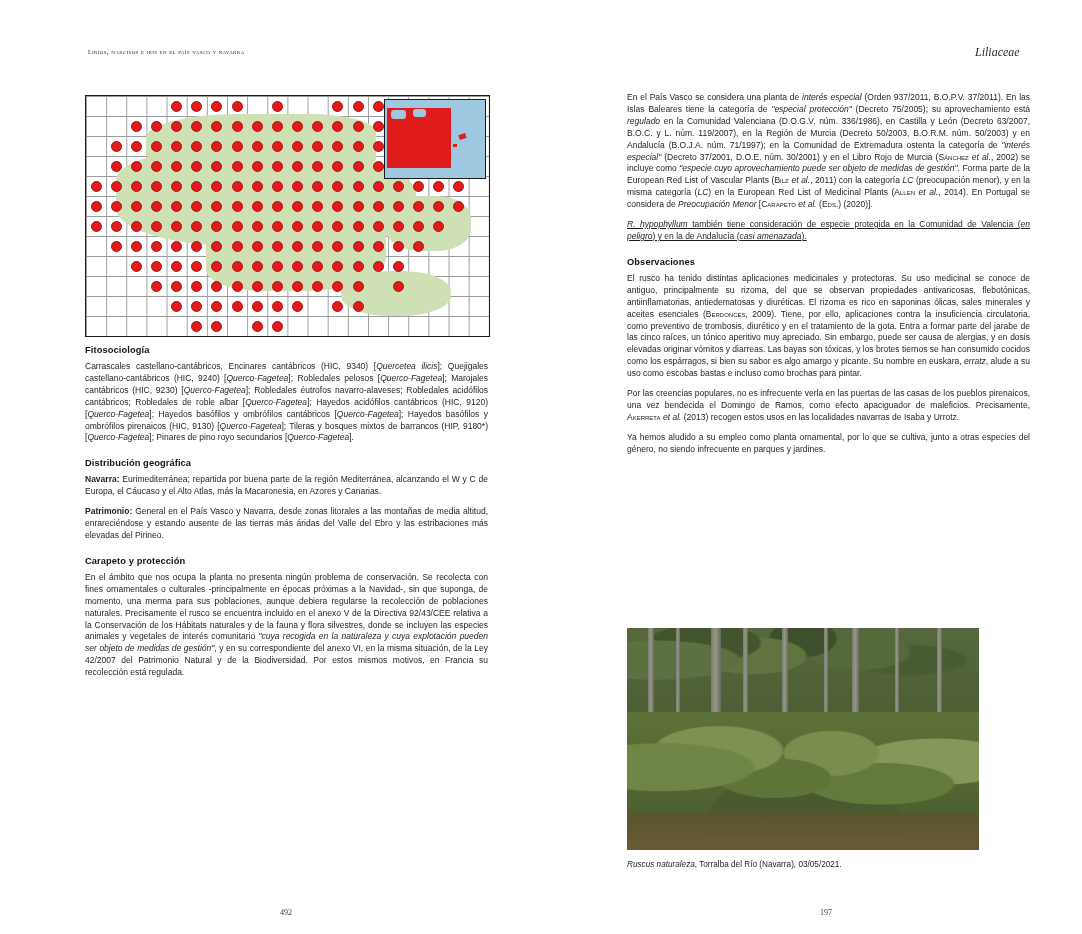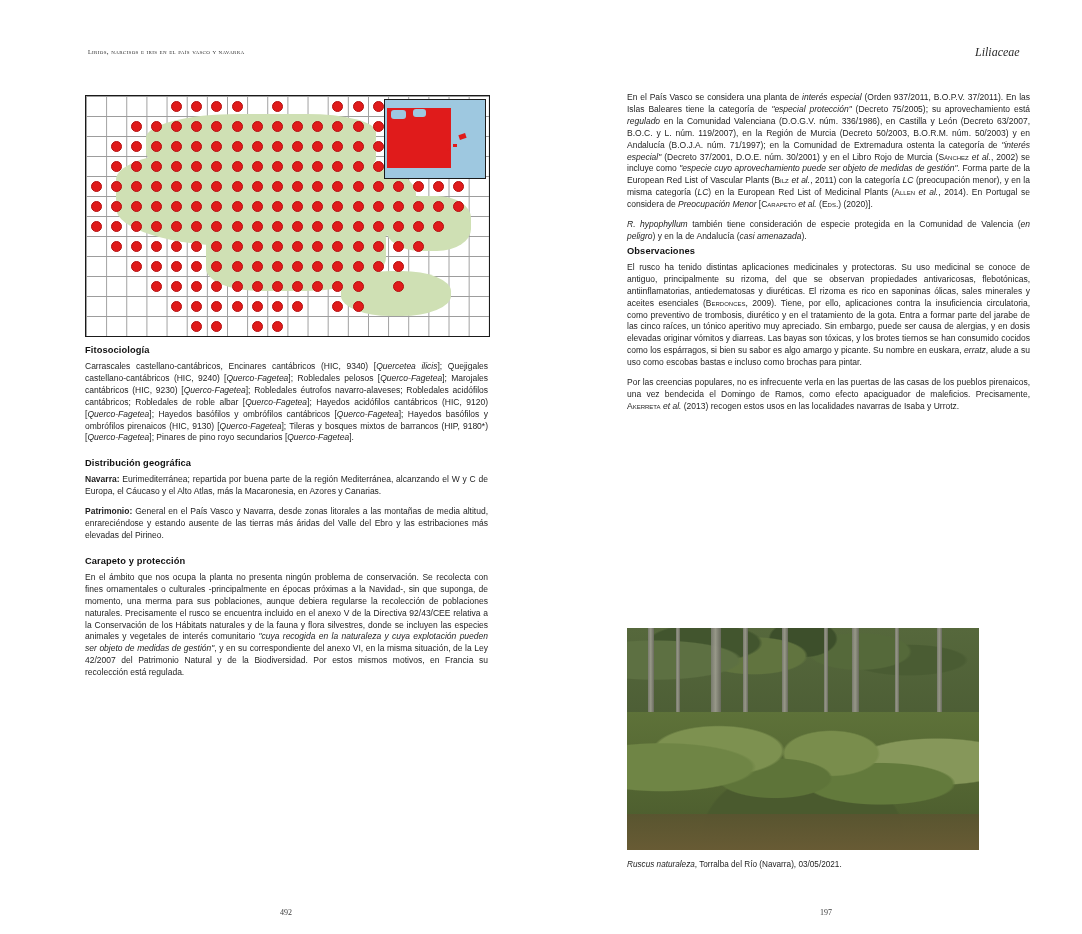--- a/index.html
+++ b/index.html
@@ -364,31 +364,34 @@
       </p>
     </div>
   </div>
 
   <div class="col col-right">
 
     <p class="body">
       En el País Vasco se considera una planta de <span class="it">interés especial</span> (Orden 937/2011, B.O.P.V. 37/2011). En las Islas Baleares tiene la categoría de <span class="it">"especial protección"</span> (Decreto 75/2005); su aprovechamiento está <span class="it">regulado</span> en la Comunidad Valenciana (D.O.G.V. núm. 336/1986), en Castilla y León (Decreto 63/2007, B.O.C. y L. núm. 119/2007), en la Región de Murcia (Decreto 50/2003, B.O.R.M. núm. 50/2003) y en Andalucía (B.O.J.A. núm. 71/1997); en la Comunidad de Extremadura ostenta la categoría de <span class="it">"interés especial"</span> (Decreto 37/2001, D.O.E. núm. 30/2001) y en el Libro Rojo de Murcia (<span class="sc">Sánchez</span> <span class="it">et al.</span>, 2002) se incluye como <span class="it">"especie cuyo aprovechamiento puede ser objeto de medidas de gestión"</span>. Forma parte de la European Red List of Vascular Plants (<span class="sc">Bilz</span> <span class="it">et al.</span>, 2011) con la categoría <span class="it">LC</span> (preocupación menor), y en la misma categoría (<span class="it">LC</span>) en la European Red List of Medicinal Plants (<span class="sc">Allen</span> <span class="it">et al.</span>, 2014). En Portugal se considera de <span class="it">Preocupación Menor</span> [<span class="sc">Carapeto</span> <span class="it">et al.</span> (<span class="sc">Eds.</span>) (2020)].
     </p>
 
-    <p class="body" style="margin-bottom:3px;">
+    <p class="body" style="margin-bottom:14px;text-decoration:underline;">
       <span class="it">R. hypophyllum</span> también tiene consideración de especie protegida en la Comunidad de Valencia (<span class="it">en peligro</span>) y en la de Andalucía (<span class="it">casi amenazada</span>).
     </p>
 
     <div class="sec-block">
       <h2 class="sec">Observaciones</h2>
       <p class="body">
         El rusco ha tenido distintas aplicaciones medicinales y protectoras. Su uso medicinal se conoce de antiguo, principalmente su rizoma, del que se observan propiedades antivaricosas, flebotónicas, antiinflamatorias, antiedematosas y diuréticas. El rizoma es rico en saponinas ólicas, sales minerales y aceites esenciales (<span class="sc">Berdonces</span>, 2009). Tiene, por ello, aplicaciones contra la insuficiencia circulatoria, como preventivo de trombosis, diurético y en el tratamiento de la gota. Entra a formar parte del jarabe de las cinco raíces, un tónico aperitivo muy apreciado. Sin embargo, puede ser causa de alergias, y en dosis elevadas originar vómitos y diarreas. Las bayas son tóxicas, y los brotes tiernos se han consumido cocidos como los espárragos, si bien su sabor es algo amargo y picante. Su nombre en euskara, <span class="it">erratz</span>, alude a su uso como escobas bastas e incluso como brochas para pintar.
       </p>
       <p class="body">
         Por las creencias populares, no es infrecuente verla en las puertas de las casas de los pueblos pirenaicos, una vez bendecida el Domingo de Ramos, como efecto apaciguador de maleficios. Precisamente, <span class="sc">Akerreta</span> <span class="it">et al.</span> (2013) recogen estos usos en las localidades navarras de Isaba y Urrotz.
+      </p>
+      <p class="body">
+        Ya hemos aludido a su empleo como planta ornamental, por lo que se cultiva, junto a otras especies del género, no siendo infrecuente en parques y jardines.
       </p>
     </div>
   </div>
 
   <div class="photo">
     <div class="sky"></div>
     <div class="bank"></div>
     <div class="canopy"></div>
     <div class="trunk" style="left:6%;width:1.6%;"></div>
     <div class="trunk" style="left:14%;width:1.2%;height:55%;"></div>

